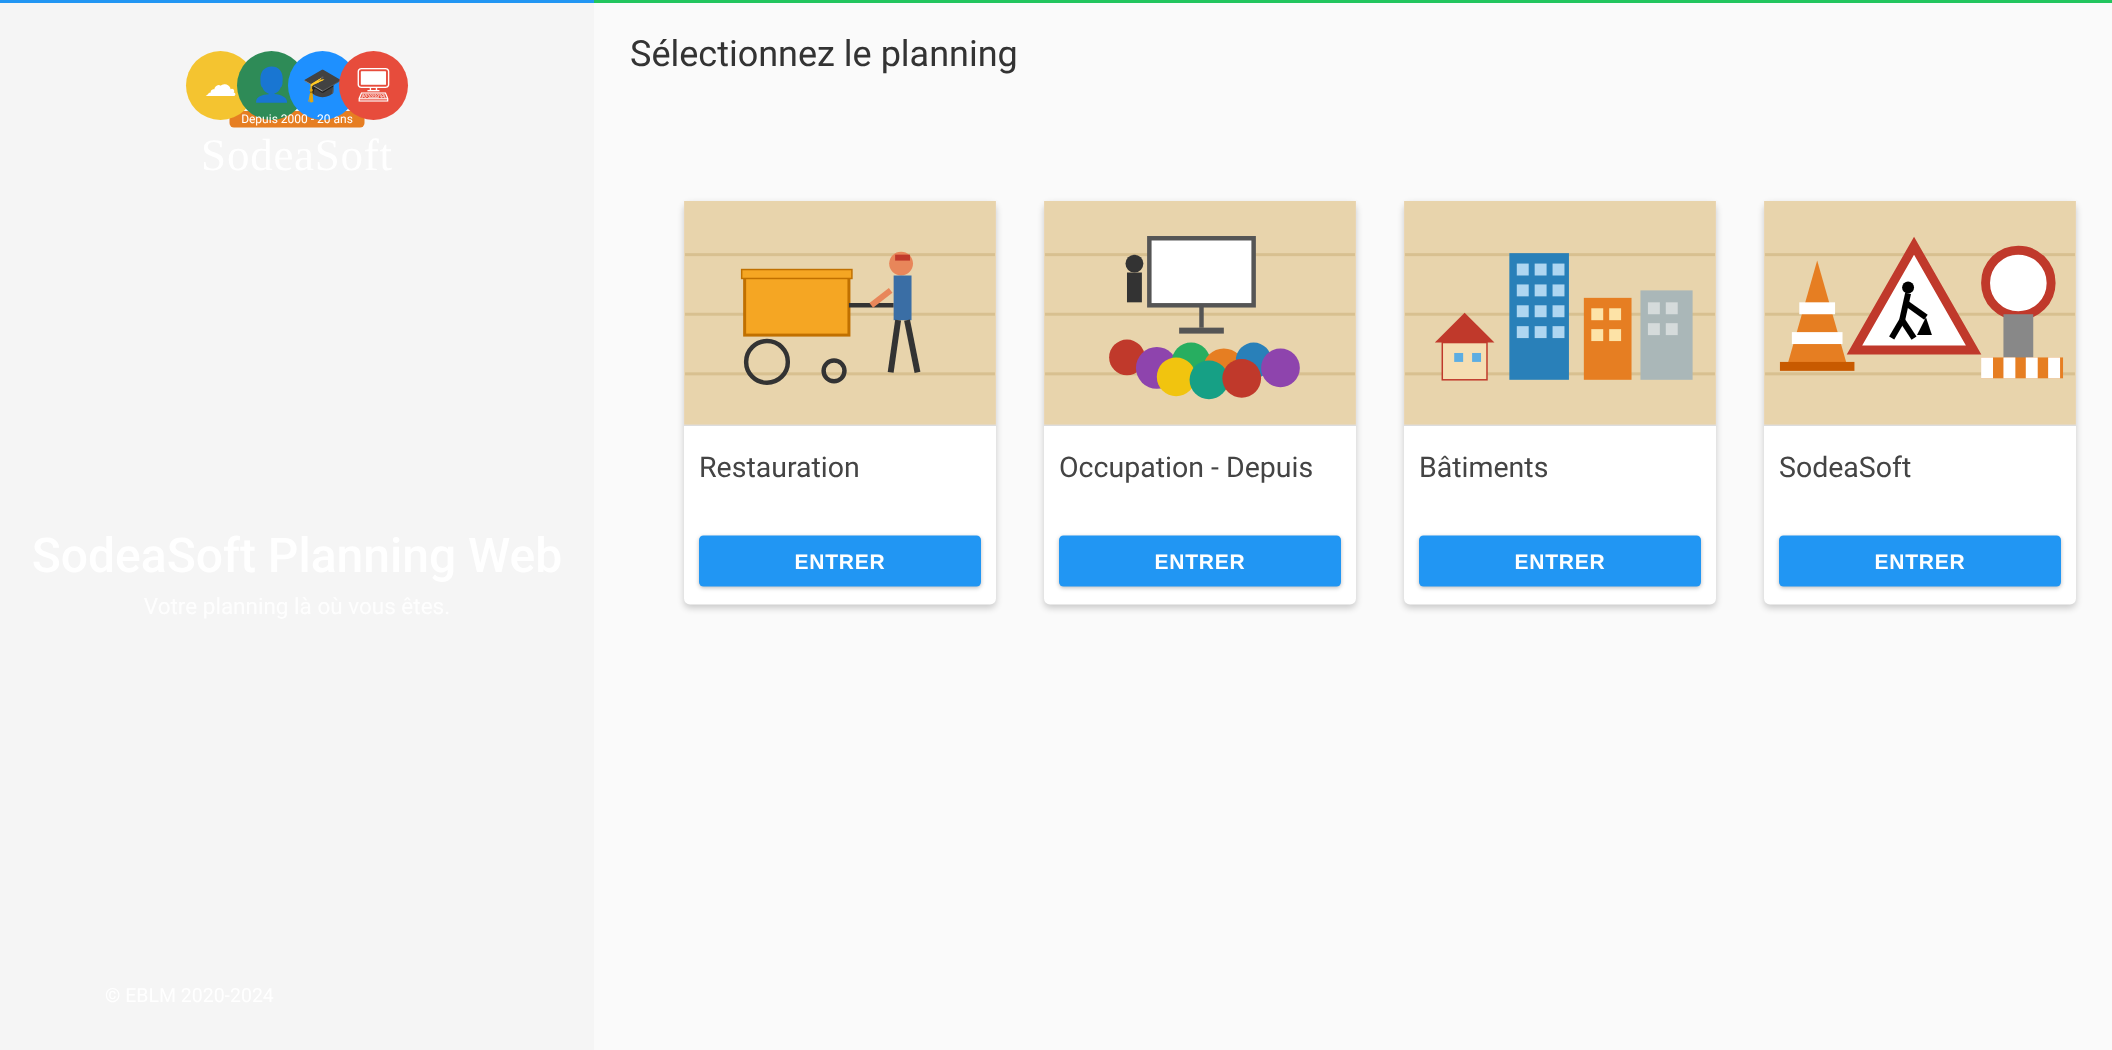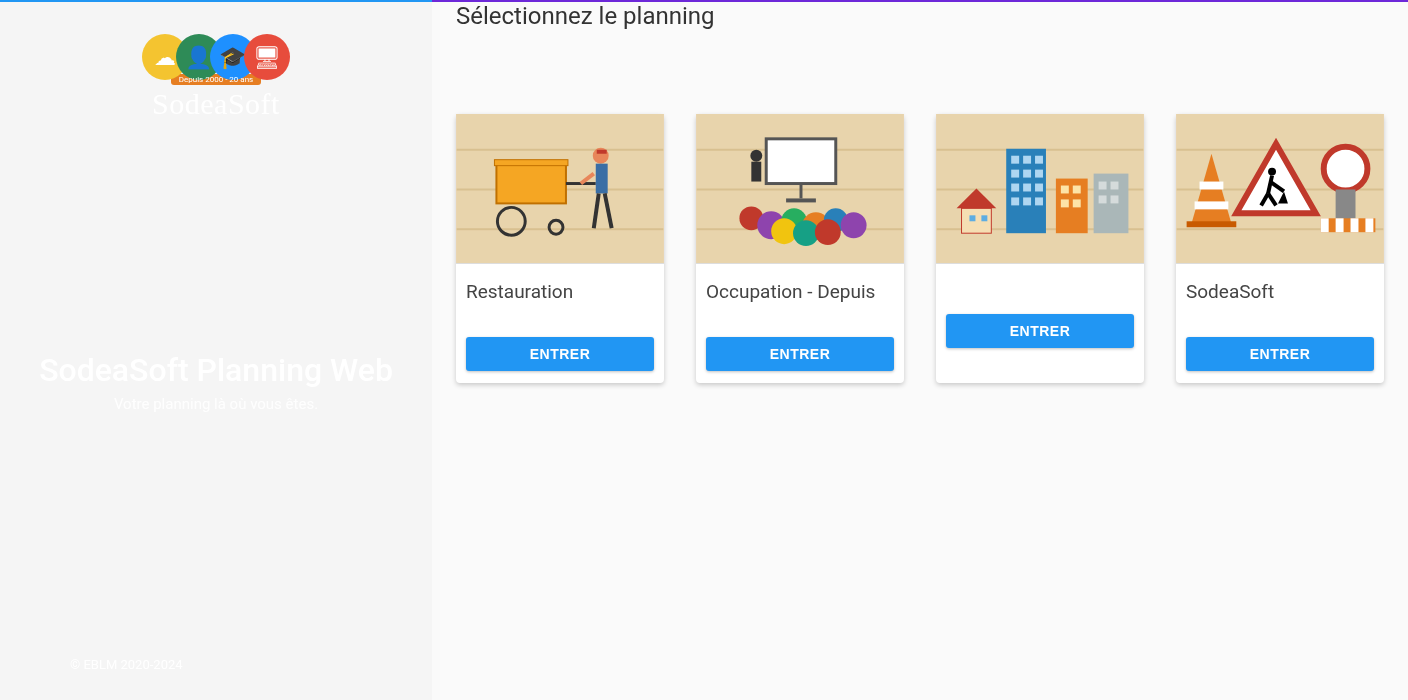--- a/index.html
+++ b/index.html
@@ -50,27 +50,27 @@
   .footer {
     position: absolute; bottom: 28px; left: 0; right: 0;
     display: flex; justify-content: space-between; padding: 0 70px;
     font-size: 13px;
   }
   .footer .right-link { color: #6aa3ff; opacity:.85; }
 
   
   .right {
     flex: 1;
-    border-top: 2px solid #6d28d9;
-    padding: 0 24px 0 24px;
+    border-top: 2px solid #22c55e;
+    padding: 20px 24px 0 24px;
     background:#fafafa;
   }
   .page-title { font-size: 24px; font-weight: 400; color:#333; margin-bottom: 84px; }
 
-  .cards { display: flex; gap: 32px; }
+  .cards { display: flex; gap: 32px; margin-left: 36px; }
   .card {
     width: 208px; background:#fff; border-radius:4px;
     box-shadow: 0 2px 5px rgba(0,0,0,.2);
     display:flex; flex-direction:column;
   }
   .card-img {
     height: 150px; background:#ead6b4;
     display:flex; align-items:center; justify-content:center;
     border-bottom:1px solid #ddd;
   }
@@ -213,20 +213,21 @@
           <rect x="137" y="86" width="8" height="8" fill="#fde3a7"></rect>
 
           <rect x="158" y="60" width="35" height="60" fill="#aab7b8"></rect>
           <rect x="163" y="68" width="8" height="8" fill="#d5dbdb"></rect>
           <rect x="175" y="68" width="8" height="8" fill="#d5dbdb"></rect>
           <rect x="163" y="82" width="8" height="8" fill="#d5dbdb"></rect>
           <rect x="175" y="82" width="8" height="8" fill="#d5dbdb"></rect>
         </svg>
       </div>
       <div class="card-body">
+        <div class="card-title">Bâtiments</div>
         <button class="card-btn">ENTRER</button>
       </div>
     </div>
 
     <div class="card">
       <div class="card-img">
         <svg viewBox="0 0 208 150">
           <rect x="0" y="0" width="208" height="150" fill="#e8d4ac"></rect>
           <rect x="0" y="35" width="208" height="2" fill="#d8c090"></rect>
           <rect x="0" y="75" width="208" height="2" fill="#d8c090"></rect>

